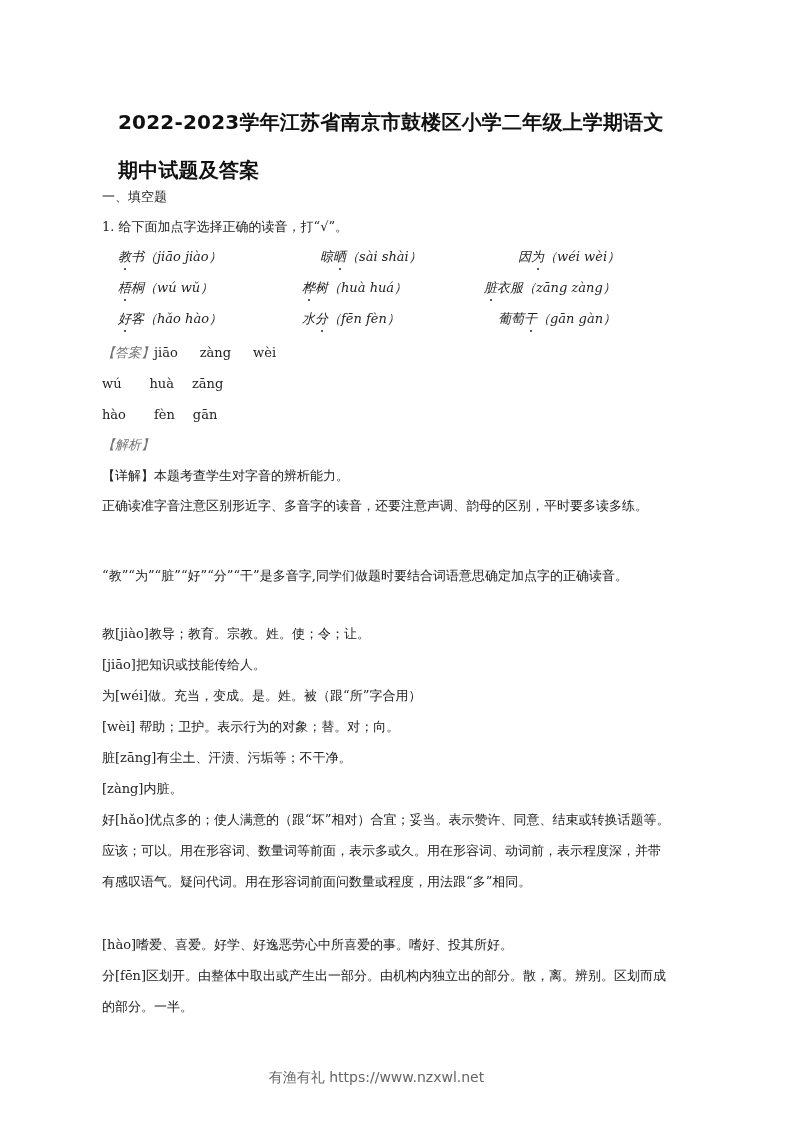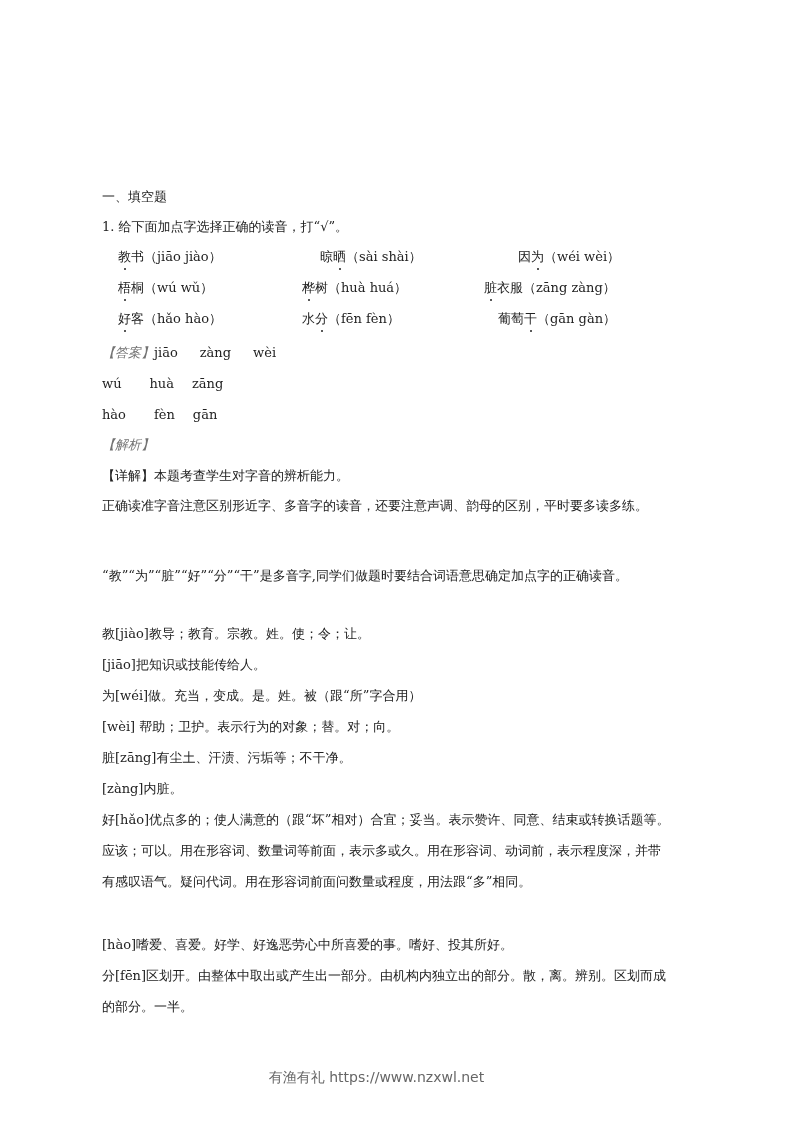--- a/index.html
+++ b/index.html
@@ -40,20 +40,21 @@
       width: 568px;
       line-height: 31px;
     }
     .blue {
       color: #737373;
       font-style: italic;
     }
     .pin-row .cell {
       position: absolute;
       white-space: nowrap;
+      font-style: italic;
     }
     .dot {
       position: relative;
       display: inline-block;
     }
     .dot::after {
       content: "";
       position: absolute;
       left: 50%;
       bottom: -4px;
@@ -74,20 +75,22 @@
       text-align: center;
       font-family: "DejaVu Sans", "Liberation Sans", sans-serif;
       font-size: 14px;
       color: #666;
     }
   </style>
 </head>
 <body>
 
 <div class="title">
+  <div>2022-2023学年江苏省南京市鼓楼区小学二年级上学期语文</div>
+  <div>期中试题及答案</div>
 </div>
 
 <div class="line" style="top:188px;">一、填空题</div>
 
 <div class="line" style="top:218px;">1. 给下面加点字选择正确的读音，打“√”。</div>
 
 <div class="pin-row">
 
   <div class="line cell" style="top:248px; left:118px;">
     <span></span><span class="dot">教</span><span>书</span><span>（jiāo  jiào）</span>

